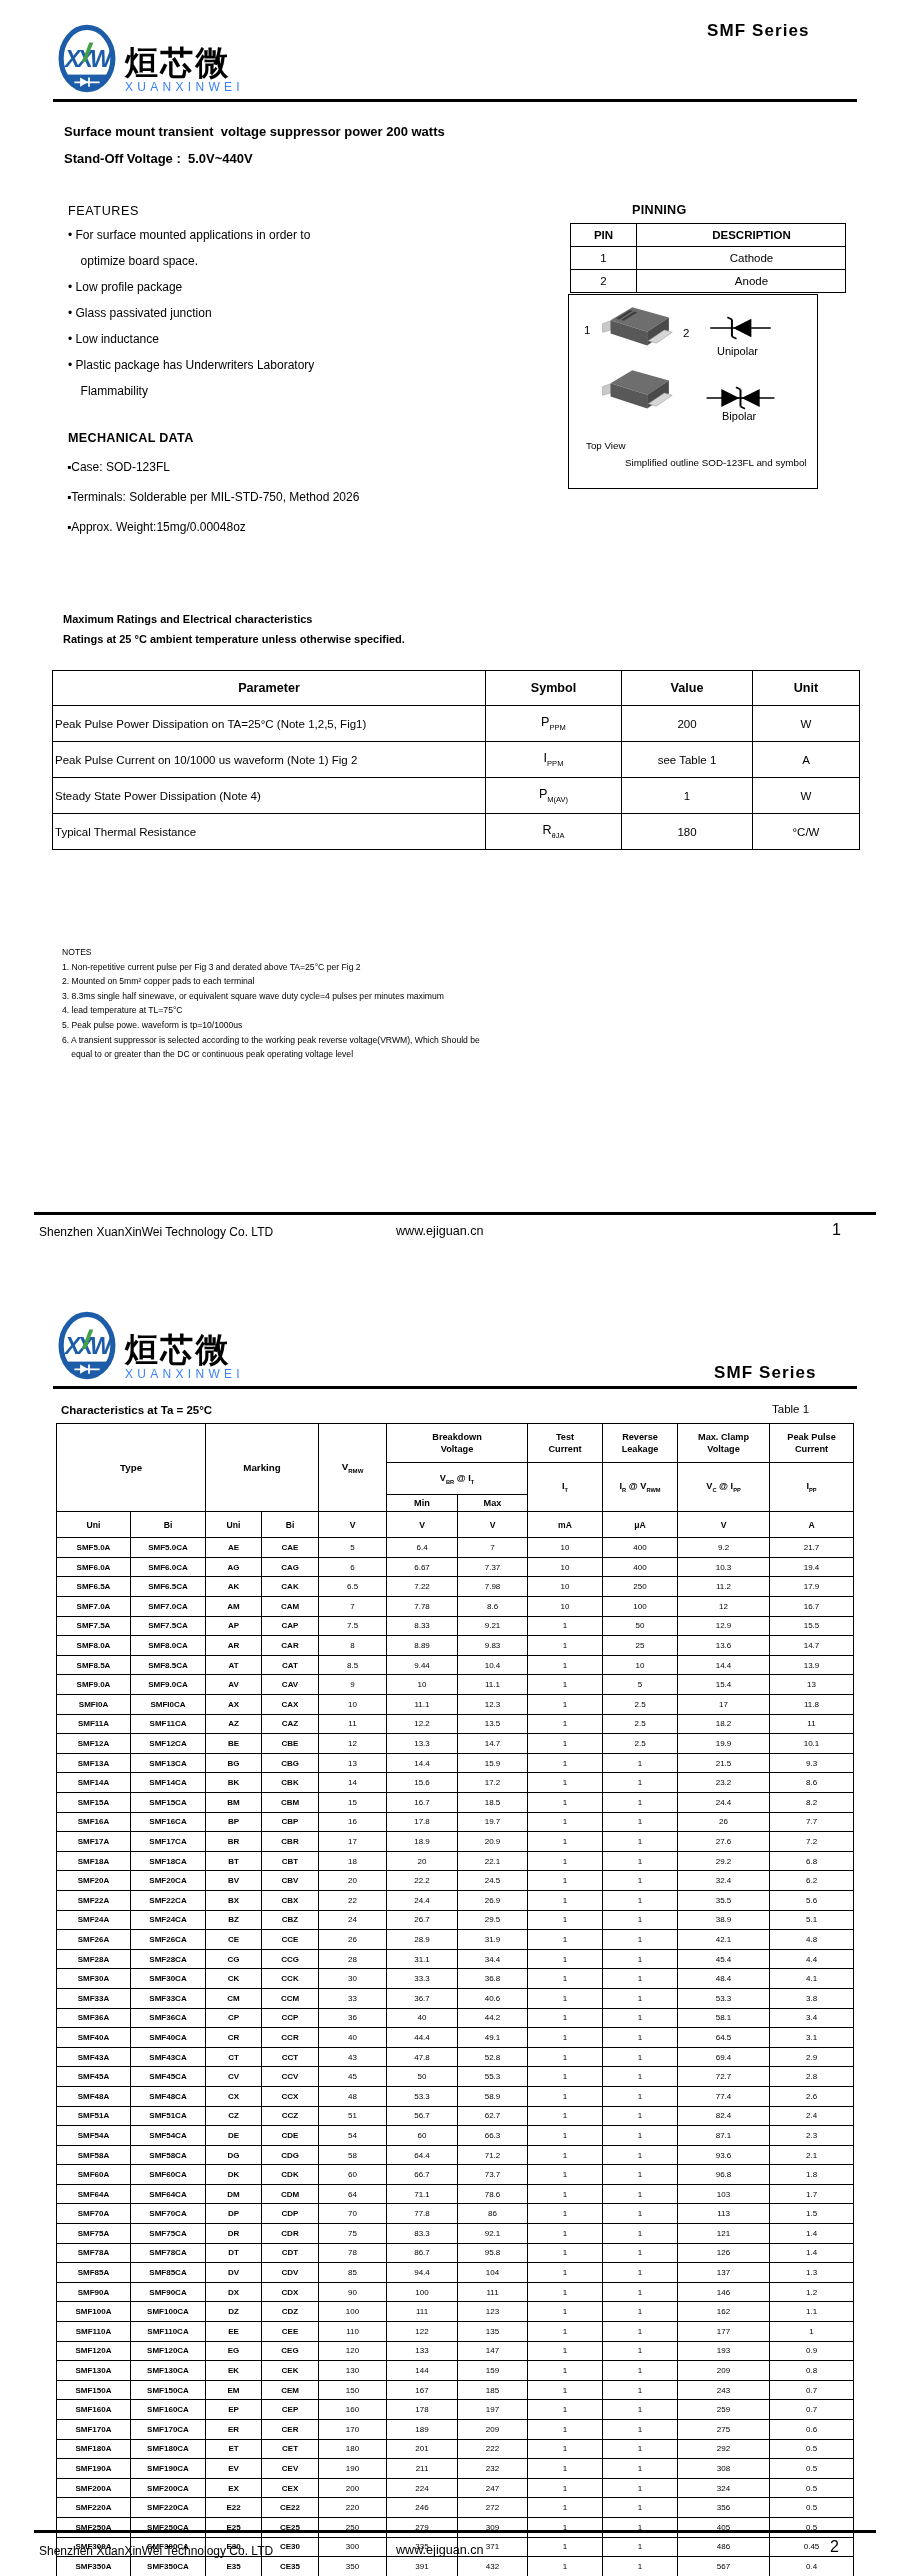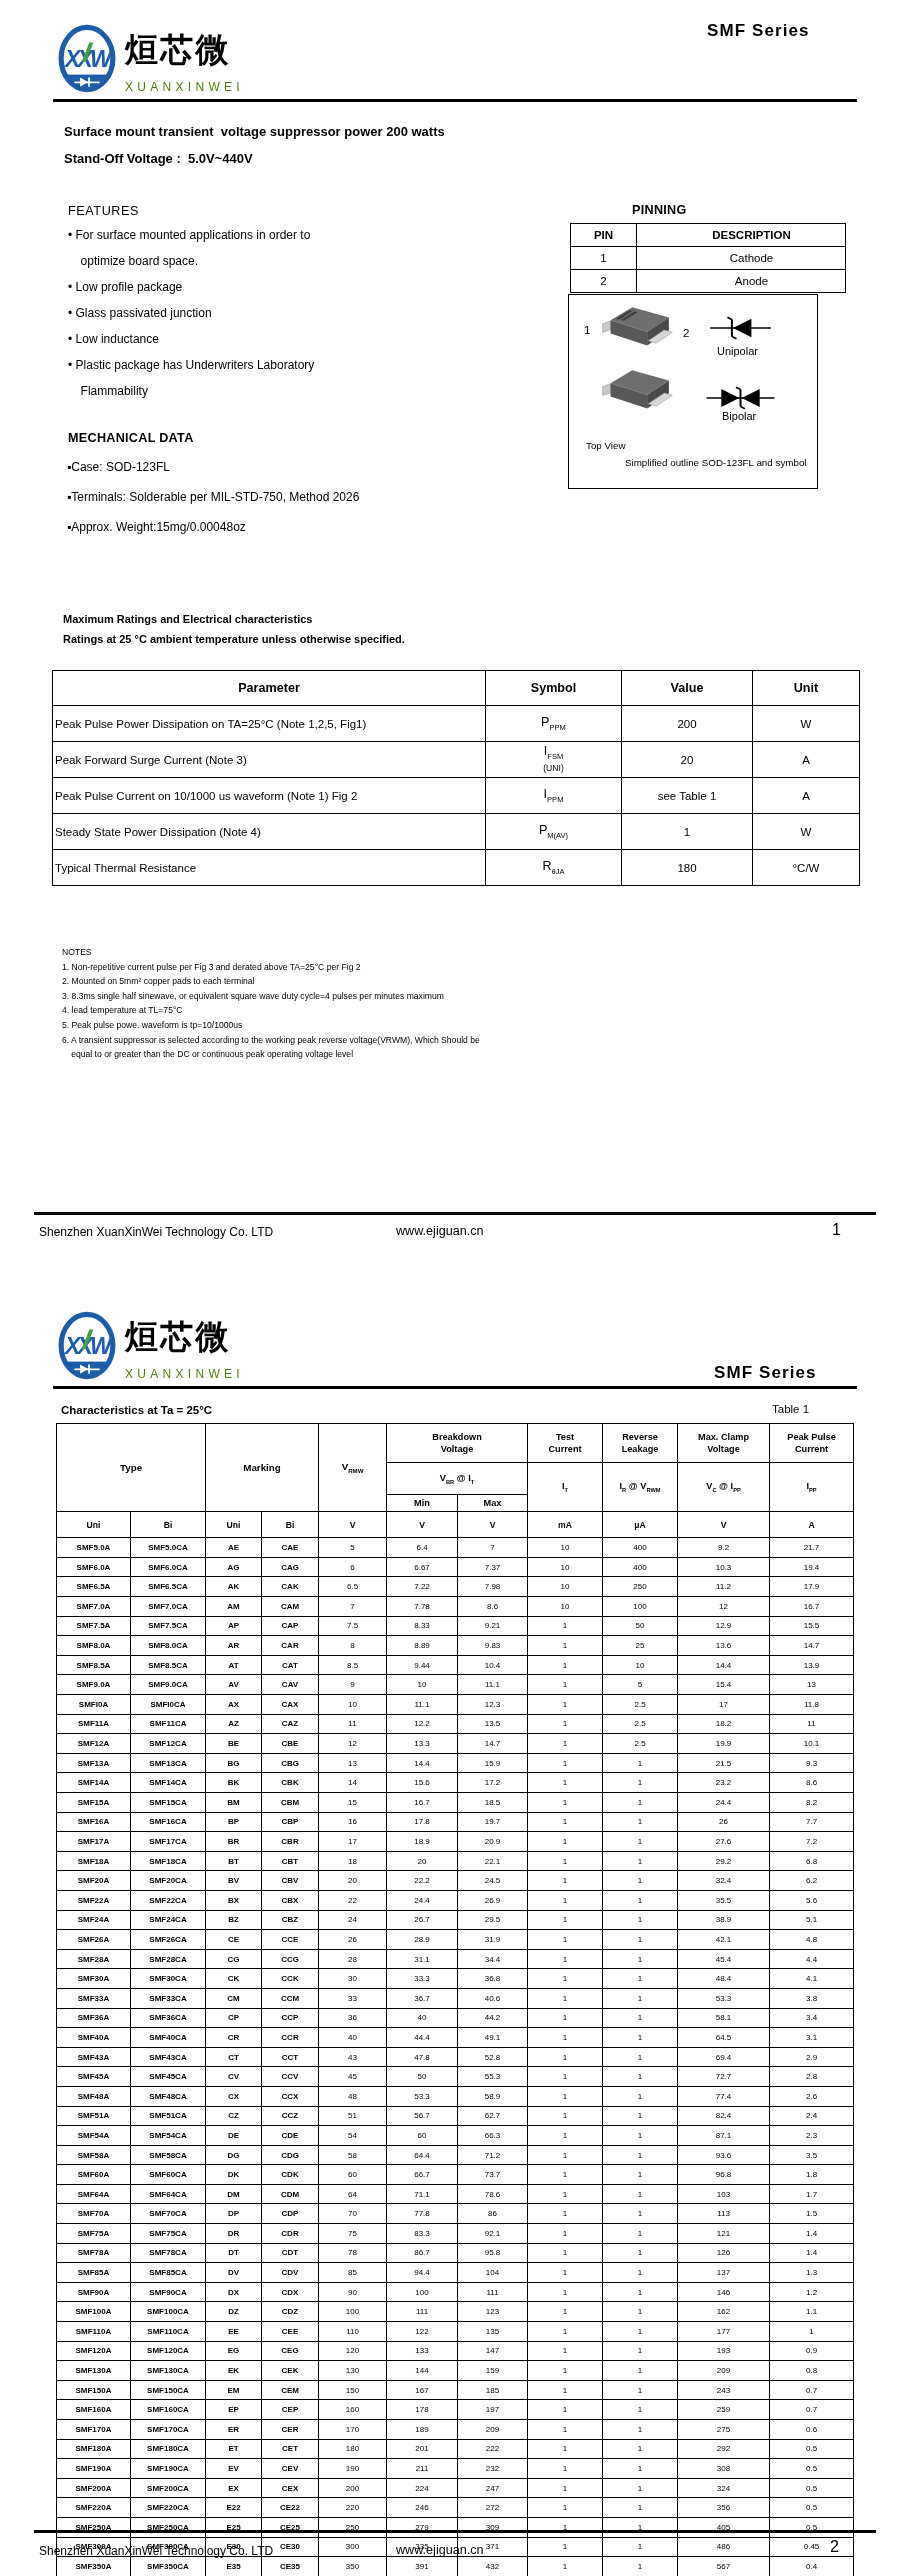--- a/index.html
+++ b/index.html
@@ -5,21 +5,21 @@
 <style>
   html,body{margin:0;padding:0;background:#ffffff;}
   .sheet{
     position:relative;width:910px;height:2576px;background:#fff;color:#000;
     font-family:"Liberation Sans", sans-serif;overflow:hidden;
   }
   
   .logo{position:absolute;display:flex;align-items:flex-end;gap:8px;}
   .logo-text{display:flex;flex-direction:column;line-height:1;}
   .logo-cn{font-size:33px;font-weight:bold;letter-spacing:2.3px;}
-  .logo-en{font-size:12px;letter-spacing:4.3px;margin-top:15px;color:#4d7c0f;}
+  .logo-en{font-size:12px;letter-spacing:4.3px;margin-top:2px;color:#3b82f6;}
   .series{position:absolute;font-size:17px;font-weight:bold;letter-spacing:1.1px;}
   .rule{position:absolute;height:2.9px;background:#000;}
   
   .headline{position:absolute;font-size:13px;font-weight:bold;white-space:pre;}
   .sec-head{position:absolute;font-size:12.6px;letter-spacing:0.6px;}
   .sec-head.bold{font-weight:bold;letter-spacing:0.3px;}
   .feat-wrap{position:absolute;}
   .feat-line{font-size:12px;height:26px;}
   .feat-line.cont{padding-left:12.6px;}
   
@@ -192,26 +192,20 @@
       </tr>
     </thead>
     <tbody id="ratings-body">
         <tr>
           <td class="param">Peak Pulse Power Dissipation on TA=25°C (Note 1,2,5, Fig1)</td>
           <td class="symbol"><span>P</span><sub>PPM</sub></td>
           <td>200</td>
           <td>W</td>
         </tr>
         <tr>
-          <td class="param">Peak Forward Surge Current (Note 3)</td>
-          <td class="symbol"><span>I</span><sub>FSM</sub><br><span class="sym-note">(UNI)</span></td>
-          <td>20</td>
-          <td>A</td>
-        </tr>
-        <tr>
           <td class="param">Peak Pulse Current on 10/1000 us waveform (Note 1) Fig 2</td>
           <td class="symbol"><span>I</span><sub>PPM</sub></td>
           <td>see Table 1</td>
           <td>A</td>
         </tr>
         <tr>
           <td class="param">Steady State Power Dissipation  (Note 4)</td>
           <td class="symbol"><span>P</span><sub>M(AV)</sub></td>
           <td>1</td>
           <td>W</td>
@@ -730,21 +724,21 @@
           <td class="pn">SMF58A</td>
           <td class="pn">SMF58CA</td>
           <td class="pn">DG</td>
           <td class="pn">CDG</td>
           <td>58</td>
           <td>64.4</td>
           <td>71.2</td>
           <td>1</td>
           <td>1</td>
           <td>93.6</td>
-          <td>3.5</td>
+          <td>2.1</td>
         </tr>
         <tr>
           <td class="pn">SMF60A</td>
           <td class="pn">SMF60CA</td>
           <td class="pn">DK</td>
           <td class="pn">CDK</td>
           <td>60</td>
           <td>66.7</td>
           <td>73.7</td>
           <td>1</td>

